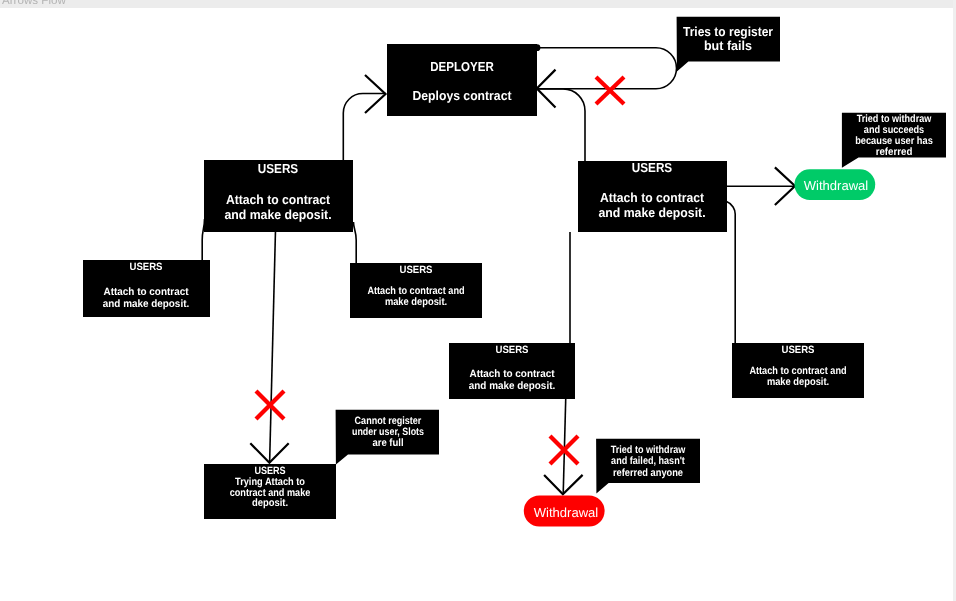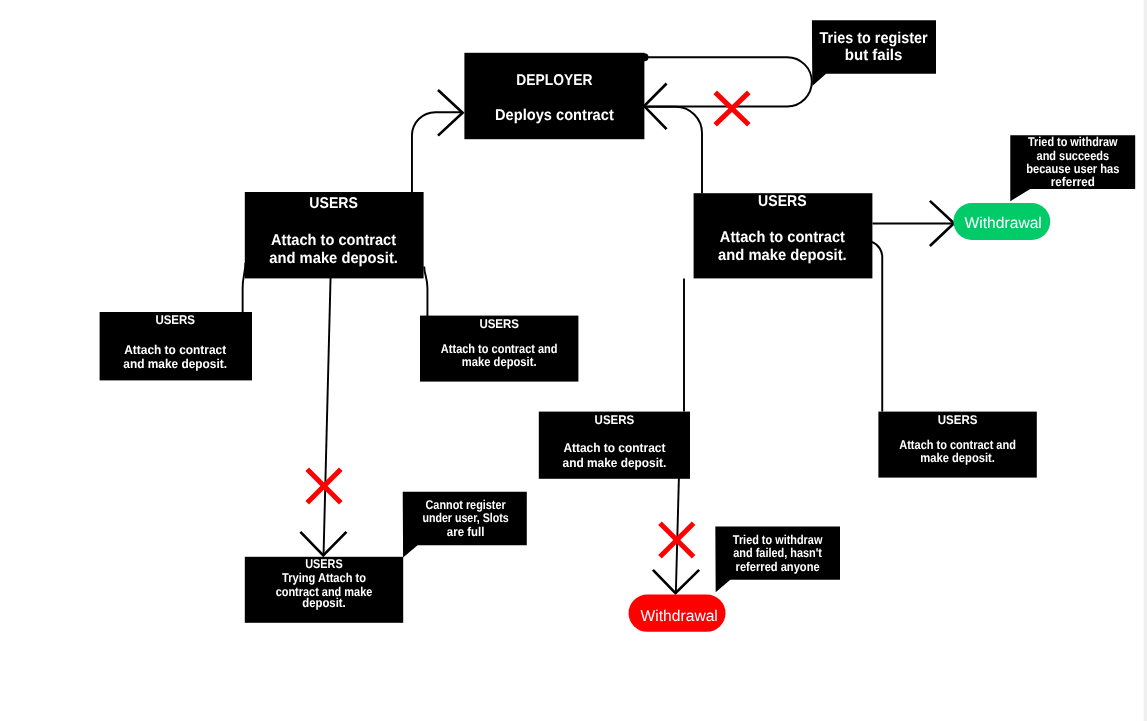--- a/index.html
+++ b/index.html
@@ -14,20 +14,23 @@
   .cal{font-family:"Liberation Sans",sans-serif;font-weight:bold;fill:#fff;text-anchor:middle;}
   .pill{font-family:"Liberation Sans",sans-serif;font-weight:normal;fill:#fff;text-anchor:middle;}
   .edge{fill:none;stroke:#000;stroke-width:1.6;}
   .head{fill:none;stroke:#000;stroke-width:2.2;stroke-linecap:butt;}
   .xmark{stroke:#fe0000;stroke-width:4.2;stroke-linecap:butt;}
 </style>
 </head>
 <body>
 
 <div id="app">
+  <div id="topbar">
+    <div class="title">Arrows Flow</div>
+  </div>
   <div id="scrollbar"></div>
 
   <svg id="flow" width="956" height="601" viewBox="0 0 956 601">
 
     <g>
 
       <circle cx="537" cy="47.7" r="3.4" fill="#000"></circle>
       <path class="edge" d="M537,47.7 H656 A20.5,20.5 0 0 1 676.5,68.2 A20.5,20.5 0 0 1 656,88.7 H537.2"></path>
 
       <path class="edge" d="M585,161 V111 A22,22 0 0 0 563,88.9 H537.2"></path>

